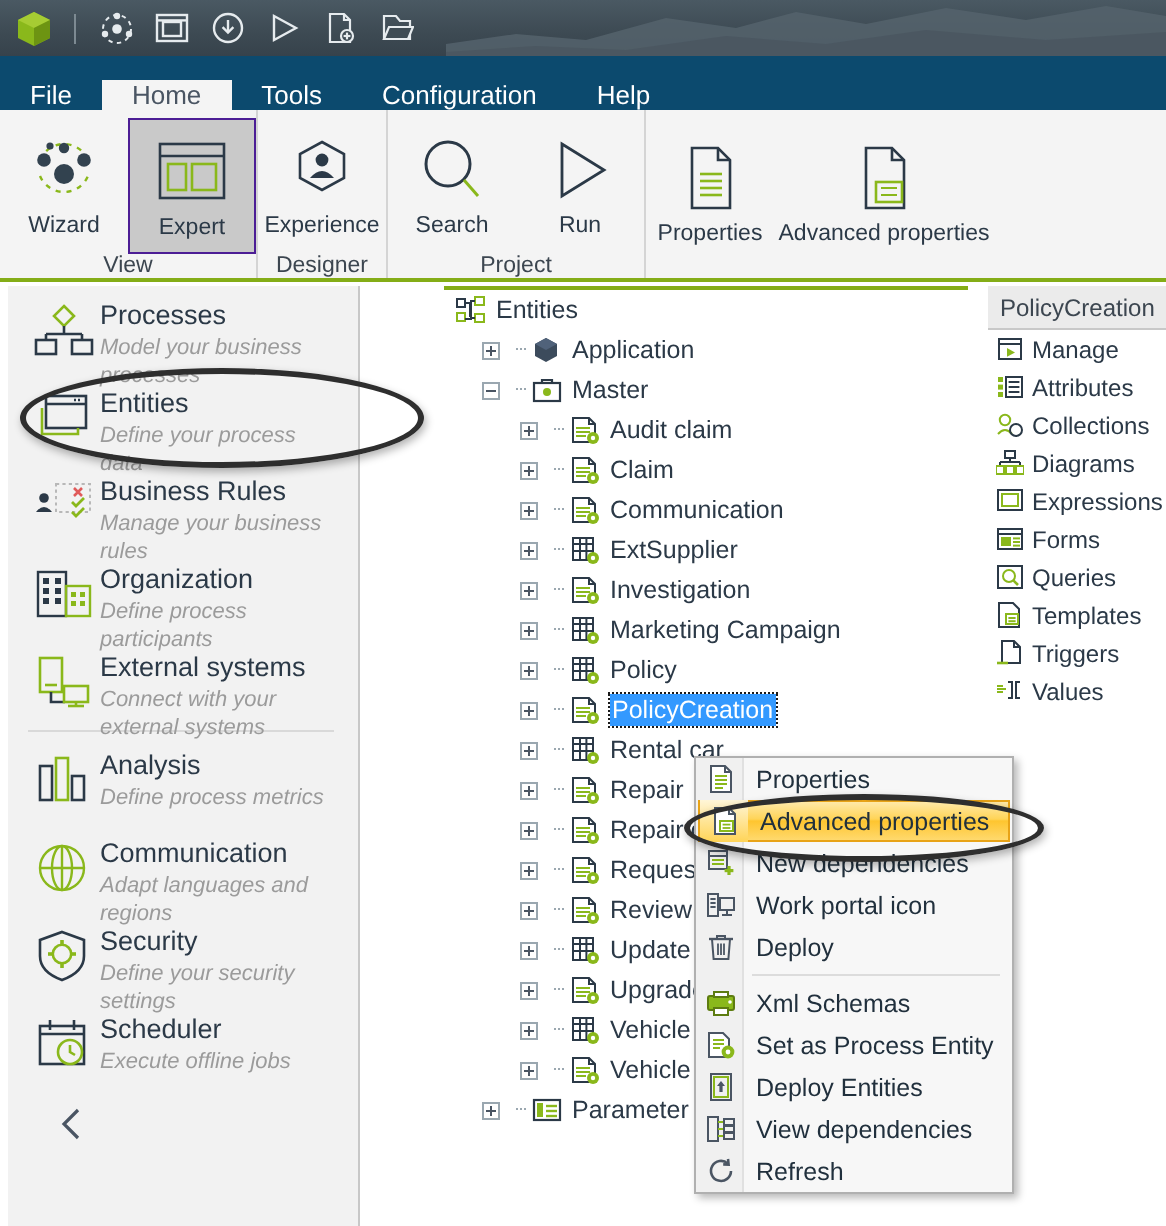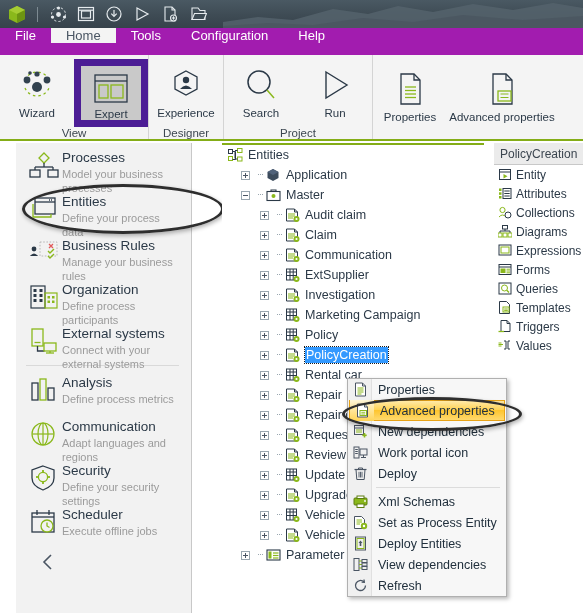--- a/index.html
+++ b/index.html
@@ -22,21 +22,21 @@
   .tb-icon {
     position: relative; z-index: 2;
     width: 26px; height: 24px; display: flex; align-items: center; justify-content: center;
     cursor: default;
   }
   .tb-sep { position:relative; z-index:2; width: 1px; height: 15px; background: #7d8a92; margin: 0 5px; }
 
   
   .menubar {
     position: absolute; top: 28px; left: 0; width: 583px; height: 27px;
-    background: #a21caf; display: flex; align-items: flex-start;
+    background: #0c4a6e; display: flex; align-items: flex-end;
   }
   .menu-item {
     display: flex; align-items: center; padding: 0 15px;
     font-size: 13px; color: #ffffff; cursor: default; white-space: nowrap;
   }
   .menu-item.active { background: #f4f4f4; color: #4a5563; }
 
   
   .ribbon {
     position: absolute; top: 55px; left: 0; width: 583px; height: 86px;
@@ -44,42 +44,42 @@
     display: flex; align-items: stretch;
   }
   .rgroup { position: relative; display: flex; flex-direction: column; height: 100%; }
   .rgroup + .rgroup { border-left: 1px solid #d4d4d4; justify-content: flex-end; }
   .rgroup-items { flex: 1; display: flex; align-items: flex-start; padding-top: 4px; }
   .rgroup-label {
     height: 20px; font-size: 11.5px; color: #3c4650;
     display: flex; align-items: center; justify-content: center;
   }
   .rbtn {
-    width: 74px; height: 68px; display: flex; flex-direction: column;
+    width: 64px; height: 68px; display: flex; flex-direction: column;
     align-items: center; justify-content: flex-start; padding-top: 6px;
     cursor: default;
   }
-  .rbtn.selected { background: #c9c9c9; border: 7px solid #4c1d95; text-align: right; }
+  .rbtn.selected { background: #c9c9c9; border: 1px solid #4c1d95; text-align: right; }
   .rbtn .ricon { height: 40px; display: flex; align-items: center; justify-content: center; }
   .rbtn .rlabel { font-size: 11.5px; color: #2b3947; margin-top: 2px; white-space: nowrap; }
   .rbtn.wide { width: 110px; }
 
   
   .sidebar {
-    position: absolute; top: 143px; left: 16px; width: 176px; height: 470px;
+    position: absolute; top: 143px; left: 4px; width: 176px; height: 470px;
     background: #f2f2f2; border-right: 1px solid #c8c8c8;
   }
   .side-item {
     position: relative; display: flex; align-items: flex-start;
     padding: 6px 8px 6px 10px; cursor: default; height: 44px;
   }
   .side-ic { width: 36px; min-width: 36px; height: 32px; display:flex; align-items:center; justify-content:center; }
   .side-txt { display: flex; flex-direction: column; justify-content: center; padding-top: 1px; }
   .side-title { font-size: 13.5px; color: #2b3947; line-height: 16px; }
-  .side-sub { font-size: 11px; color: #9b9b9b; line-height: 14px; margin-top: 1px; }
+  .side-sub { font-size: 11px; color: #9b9b9b; line-height: 14px; margin-top: 1px; font-style: italic; }
   .side-divider { height:1px; background:#d9d9d9; margin: 2px 12px 2px 10px; }
   .collapse-btn { padding: 8px 0 0 24px; cursor: default; }
   
   .ellipse-hl {
     position: absolute; border: 3.5px solid #2e2e2e; border-radius: 50%;
     pointer-events: none; box-shadow: 1px 2px 4px rgba(0,0,0,0.30);
   }
 
   
   .tree-panel {
@@ -860,21 +860,21 @@
     <div class="rp-tab">PolicyCreation</div>
     <div id="rp-rows">
         <div class="rp-row">
           <span class="rp-ic">
             <svg width="14" height="13" viewBox="0 0 14 13" fill="none">
               <rect x="1.5" y="1.5" width="11" height="10" stroke="#2b3947"></rect>
               <line x1="1.5" y1="4" x2="12.5" y2="4" stroke="#2b3947"></line>
               <polygon points="5.5,6 9.5,8.2 5.5,10.4" fill="#8ab81b"></polygon>
             </svg>
           </span>
-          <span>Entity</span>
+          <span>Manage</span>
         </div>
         <div class="rp-row">
           <span class="rp-ic">
             <svg width="14" height="13" viewBox="0 0 14 13" fill="none">
               <g fill="#8ab81b">
                 <rect x="1" y="1.5" width="2.5" height="2.5"></rect>
                 <rect x="1" y="5.3" width="2.5" height="2.5"></rect>
                 <rect x="1" y="9" width="2.5" height="2.5"></rect>
               </g>
               <rect x="5" y="1.5" width="8" height="10" stroke="#2b3947"></rect>

